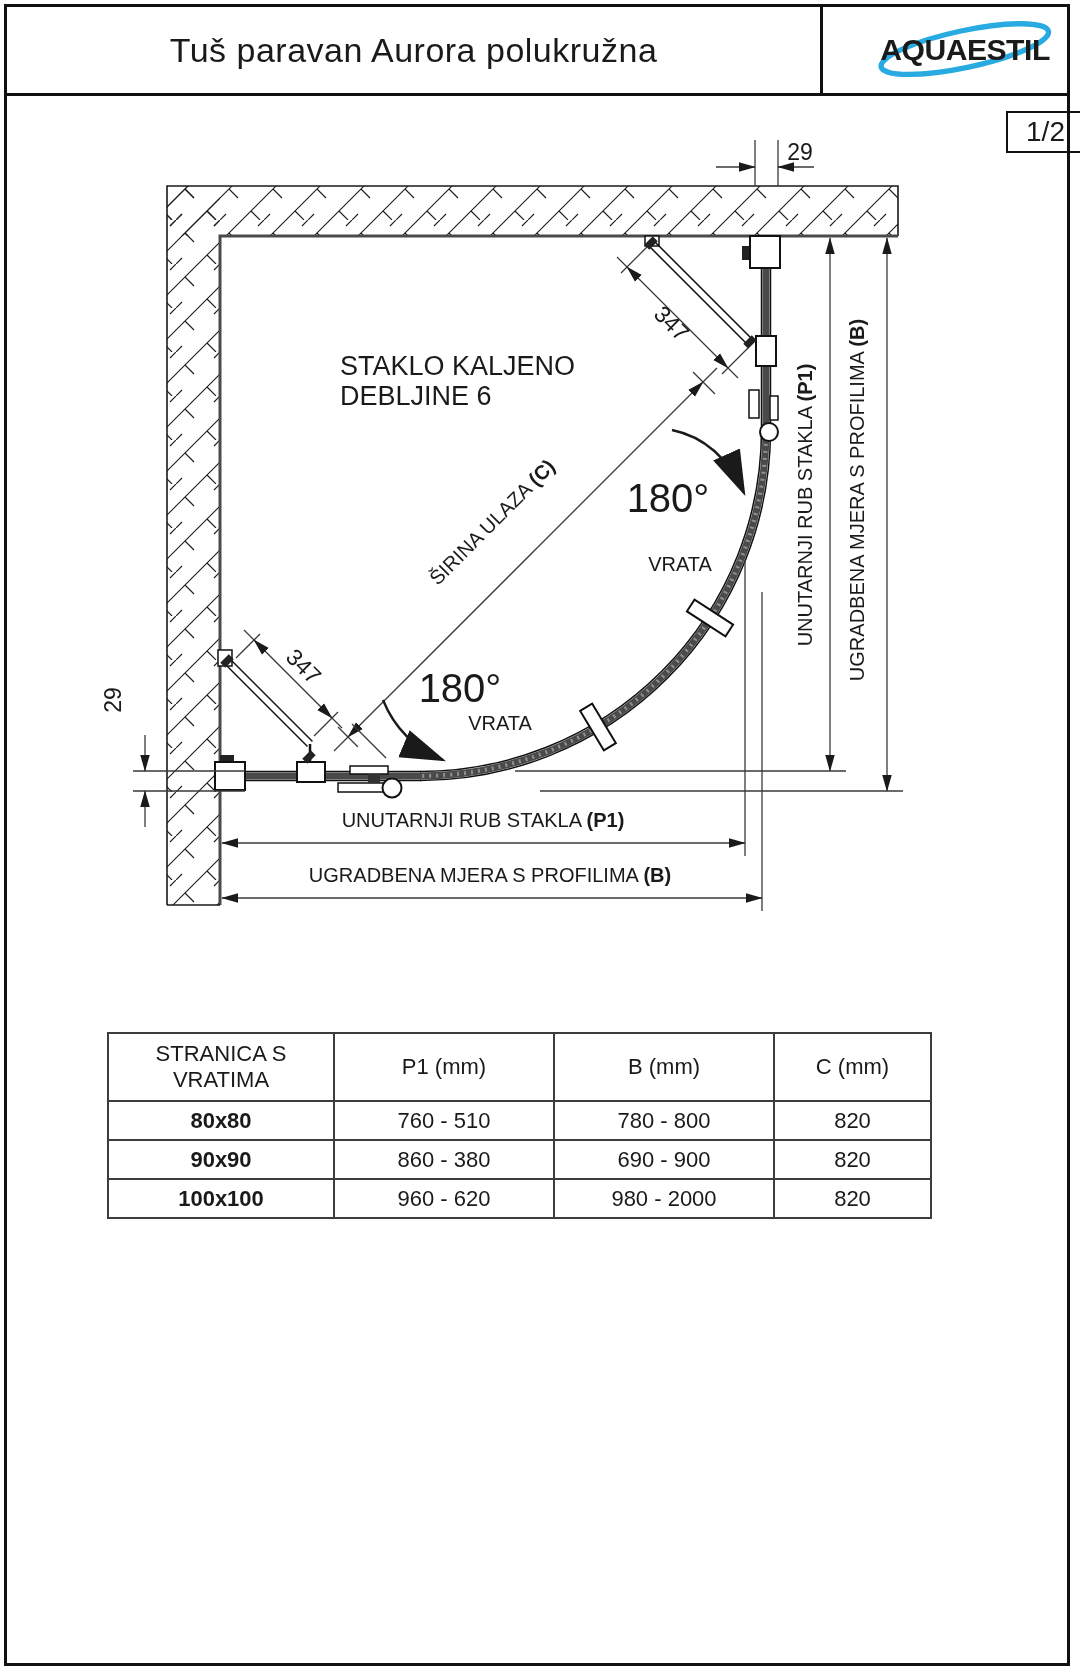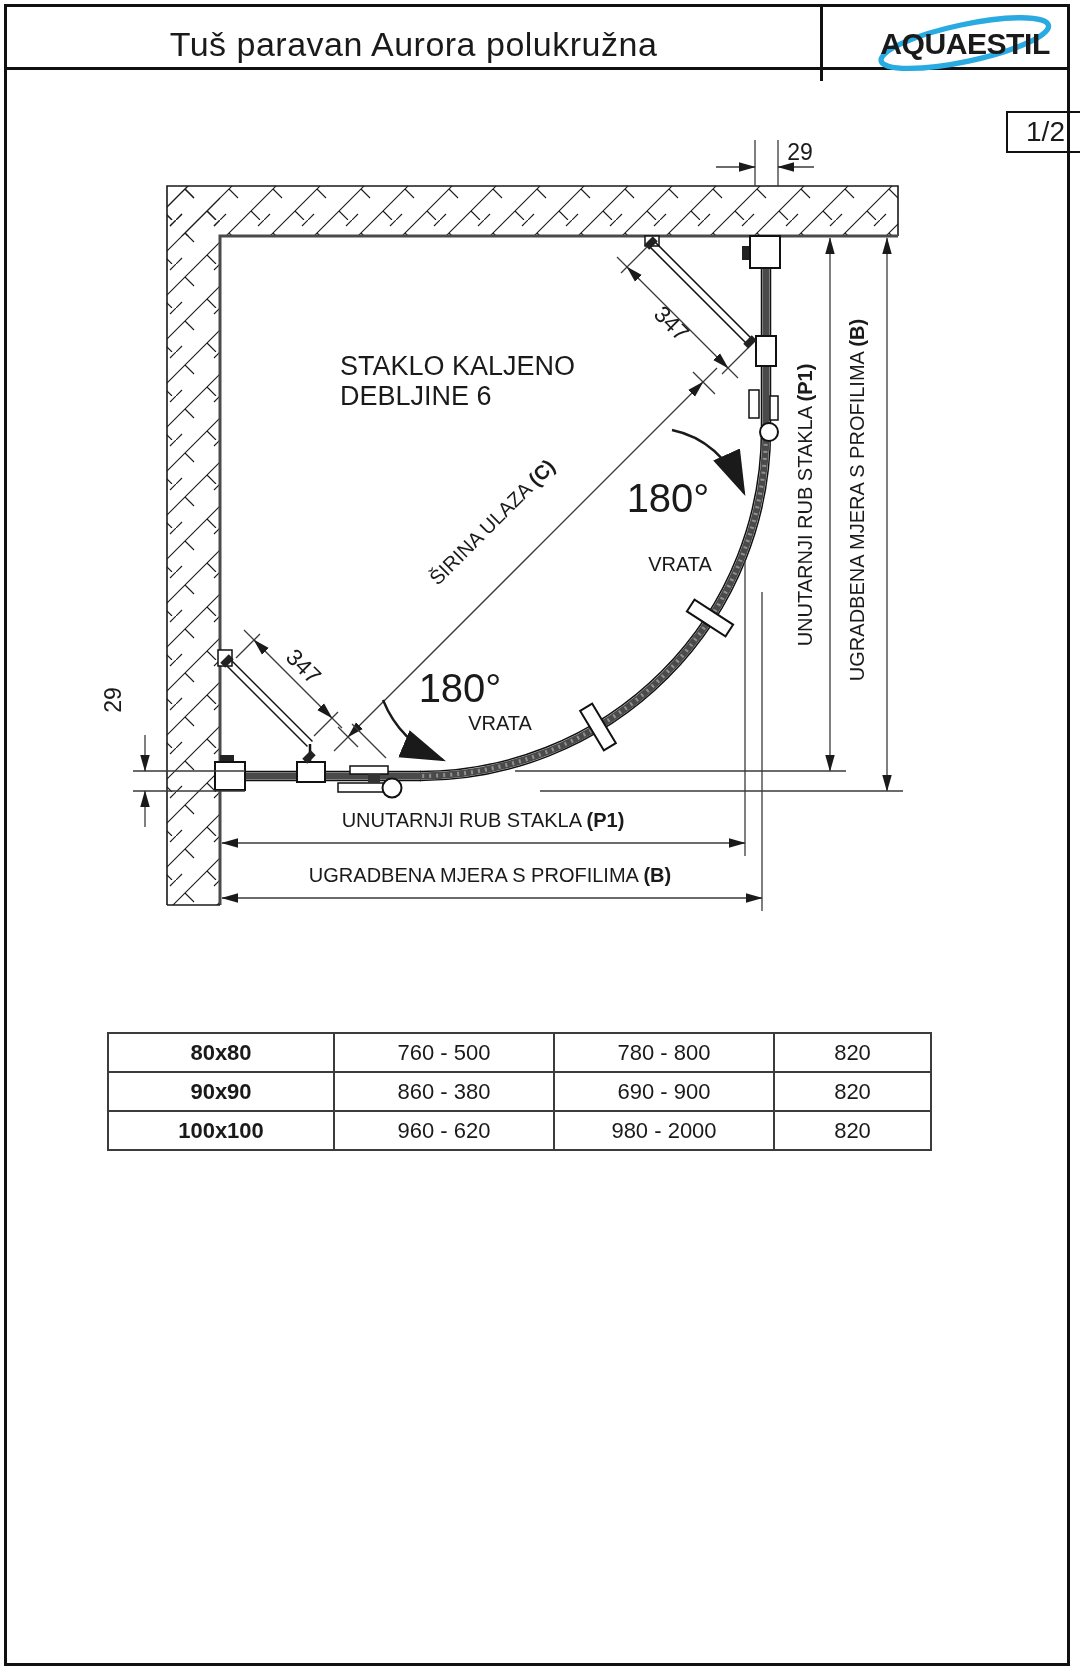--- a/index.html
+++ b/index.html
@@ -1,25 +1,25 @@
 <!DOCTYPE html>
 <html><head>
 <meta charset="utf-8">
 <style>
   html,body { margin:0; padding:0; background:#ffffff; }
   body { width:1080px; height:1676px; position:relative;
          font-family:"Liberation Sans", sans-serif; color:#1a1a1a; }
   .page-border { position:absolute; left:4px; top:4px; width:1066px; height:1662px;
                  border:3px solid #111; box-sizing:border-box; }
-  .header { position:absolute; left:4px; top:4px; width:1066px; height:66px;
+  .header { position:absolute; left:4px; top:4px; width:1066px; height:92px;
             border:3px solid #111; box-sizing:border-box; display:grid;
             grid-template-columns:1fr 247px; }
   .header-title-cell { display:flex; align-items:center; justify-content:center; }
   .header-title { font-size:34px; letter-spacing:0.5px; }
-  .header-logo-cell { border-left:3px solid #111; display:flex; align-items:flex-end; justify-content:center;padding-left:40px; }
+  .header-logo-cell { border-left:3px solid #111; display:flex; align-items:center; justify-content:center;padding-left:40px; }
   .page-box { position:absolute; left:1006px; top:111px; width:79px; height:42px;
               border:2px solid #111; box-sizing:border-box; display:flex;
               align-items:center; justify-content:center; font-size:28px; }
   #drawing { position:absolute; left:0; top:0; }
   .spec-table { position:absolute; left:107px; top:1032px; width:823px;
                 border-collapse:collapse; table-layout:fixed; }
   .spec-table td, .spec-table th { border:2px solid #3c3c3c; text-align:center;
                 vertical-align:middle; font-size:22px; font-weight:normal; padding:0 10px; }
   .spec-table th { height:66px; }
   .spec-table td { height:37px;margin-top:36px; }
@@ -196,23 +196,29 @@
 </svg>
 
 <table class="spec-table">
   <colgroup>
       <col style="width:226px">
       <col style="width:220px">
       <col style="width:220px">
       <col style="width:157px">
     </colgroup>
   <tbody>
+      <tr>
+    <th>STRANICA S VRATIMA</th>
+    <th>P1 (mm)</th>
+    <th>B (mm)</th>
+    <th>C (mm)</th>
+  </tr>
   <tr>
     <td class="size-col">80x80</td>
-    <td>760 - 500</td>
+    <td>760 - 510</td>
     <td>780 - 800</td>
     <td>820</td>
   </tr>
   <tr>
     <td class="size-col">90x90</td>
     <td>860 - 380</td>
     <td>690 - 900</td>
     <td>820</td>
   </tr>
   <tr>

